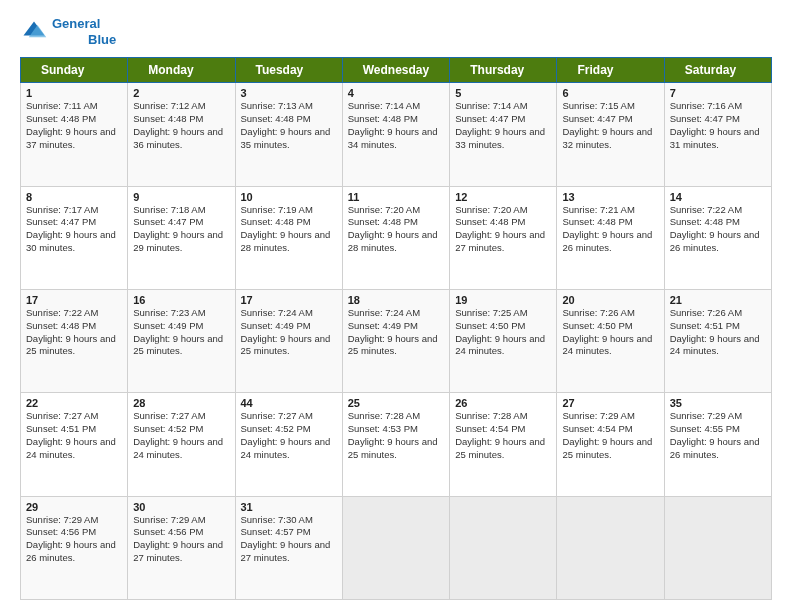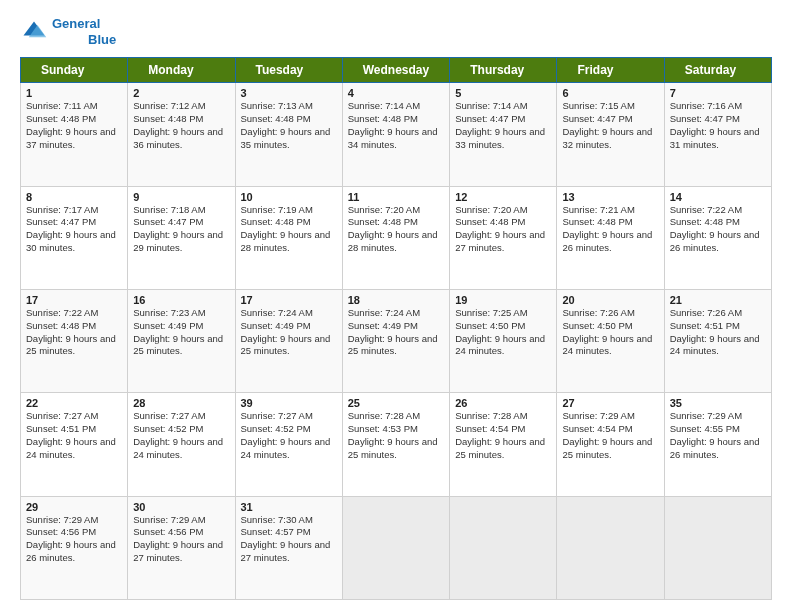--- a/index.html
+++ b/index.html
@@ -314,21 +314,21 @@
       </td>
           <td>
         <div class="day-num">28</div>
         <div class="day-info">
           Sunrise: 7:27 AM<br>
           Sunset: 4:52 PM<br>
           Daylight: 9 hours and 24 minutes.
         </div>
       </td>
           <td>
-        <div class="day-num">39</div>
+        <div class="day-num">44</div>
         <div class="day-info">
           Sunrise: 7:27 AM<br>
           Sunset: 4:52 PM<br>
           Daylight: 9 hours and 24 minutes.
         </div>
       </td>
           <td>
         <div class="day-num">25</div>
         <div class="day-info">
           Sunrise: 7:28 AM<br>

